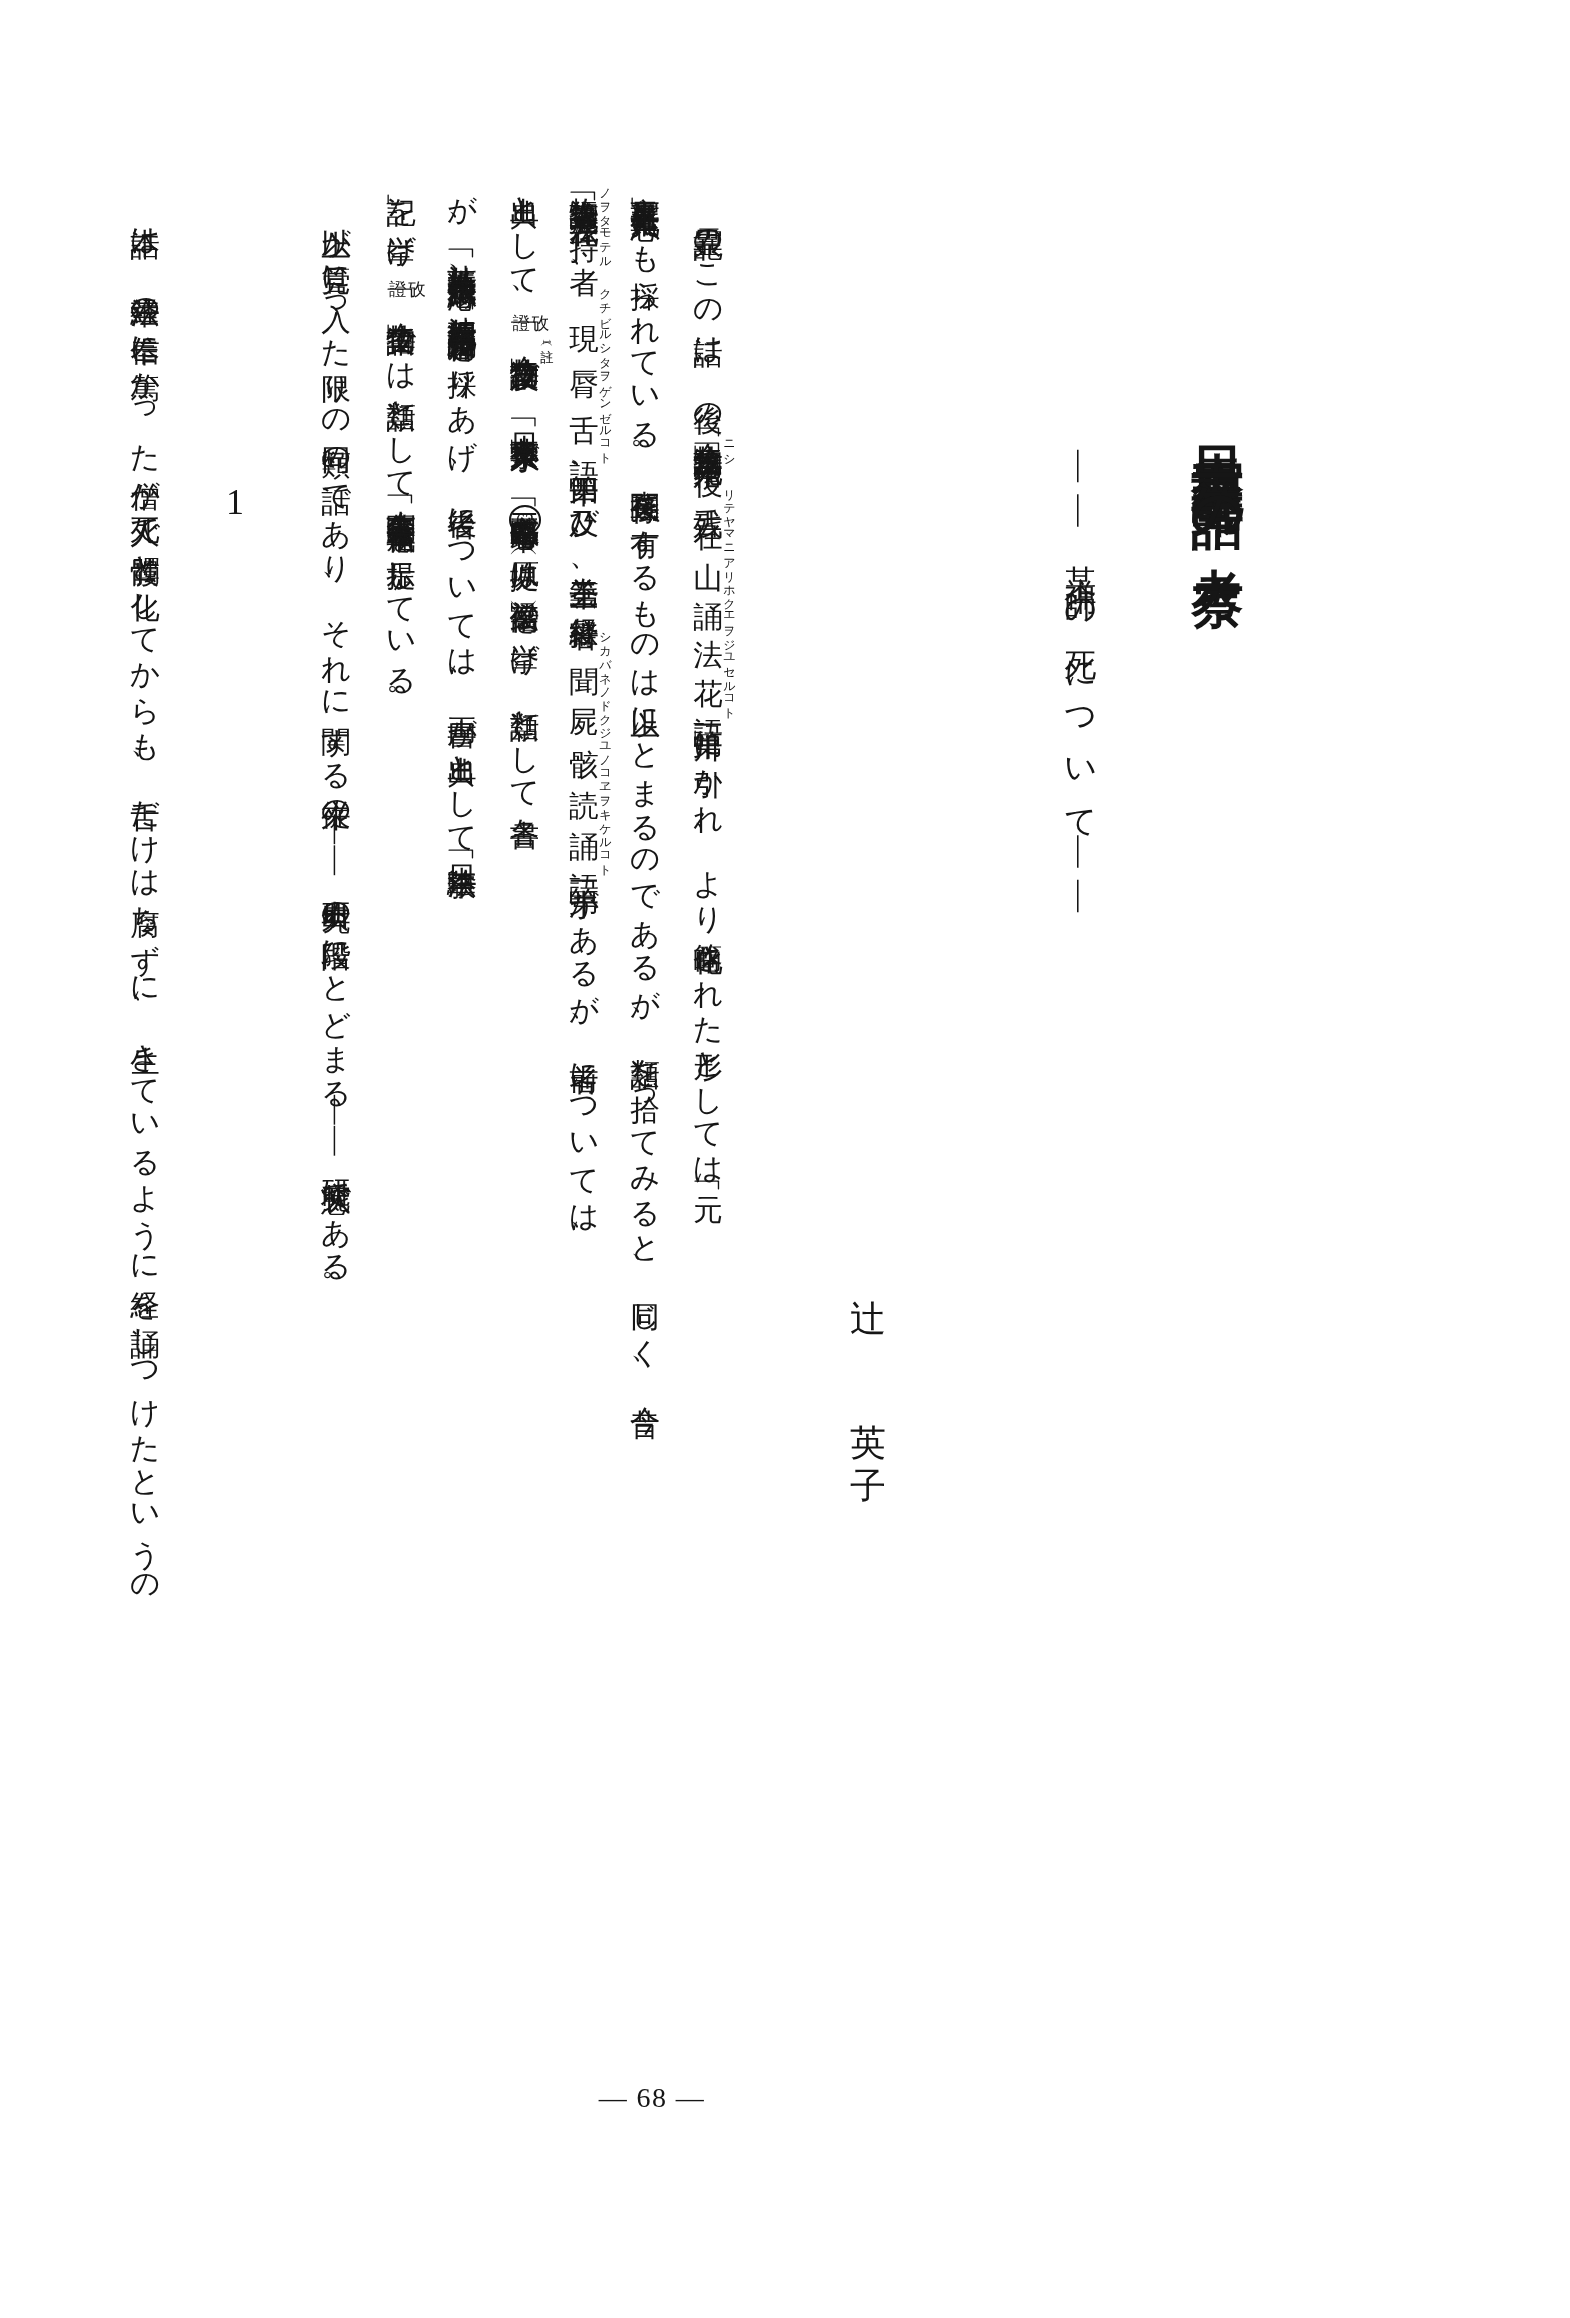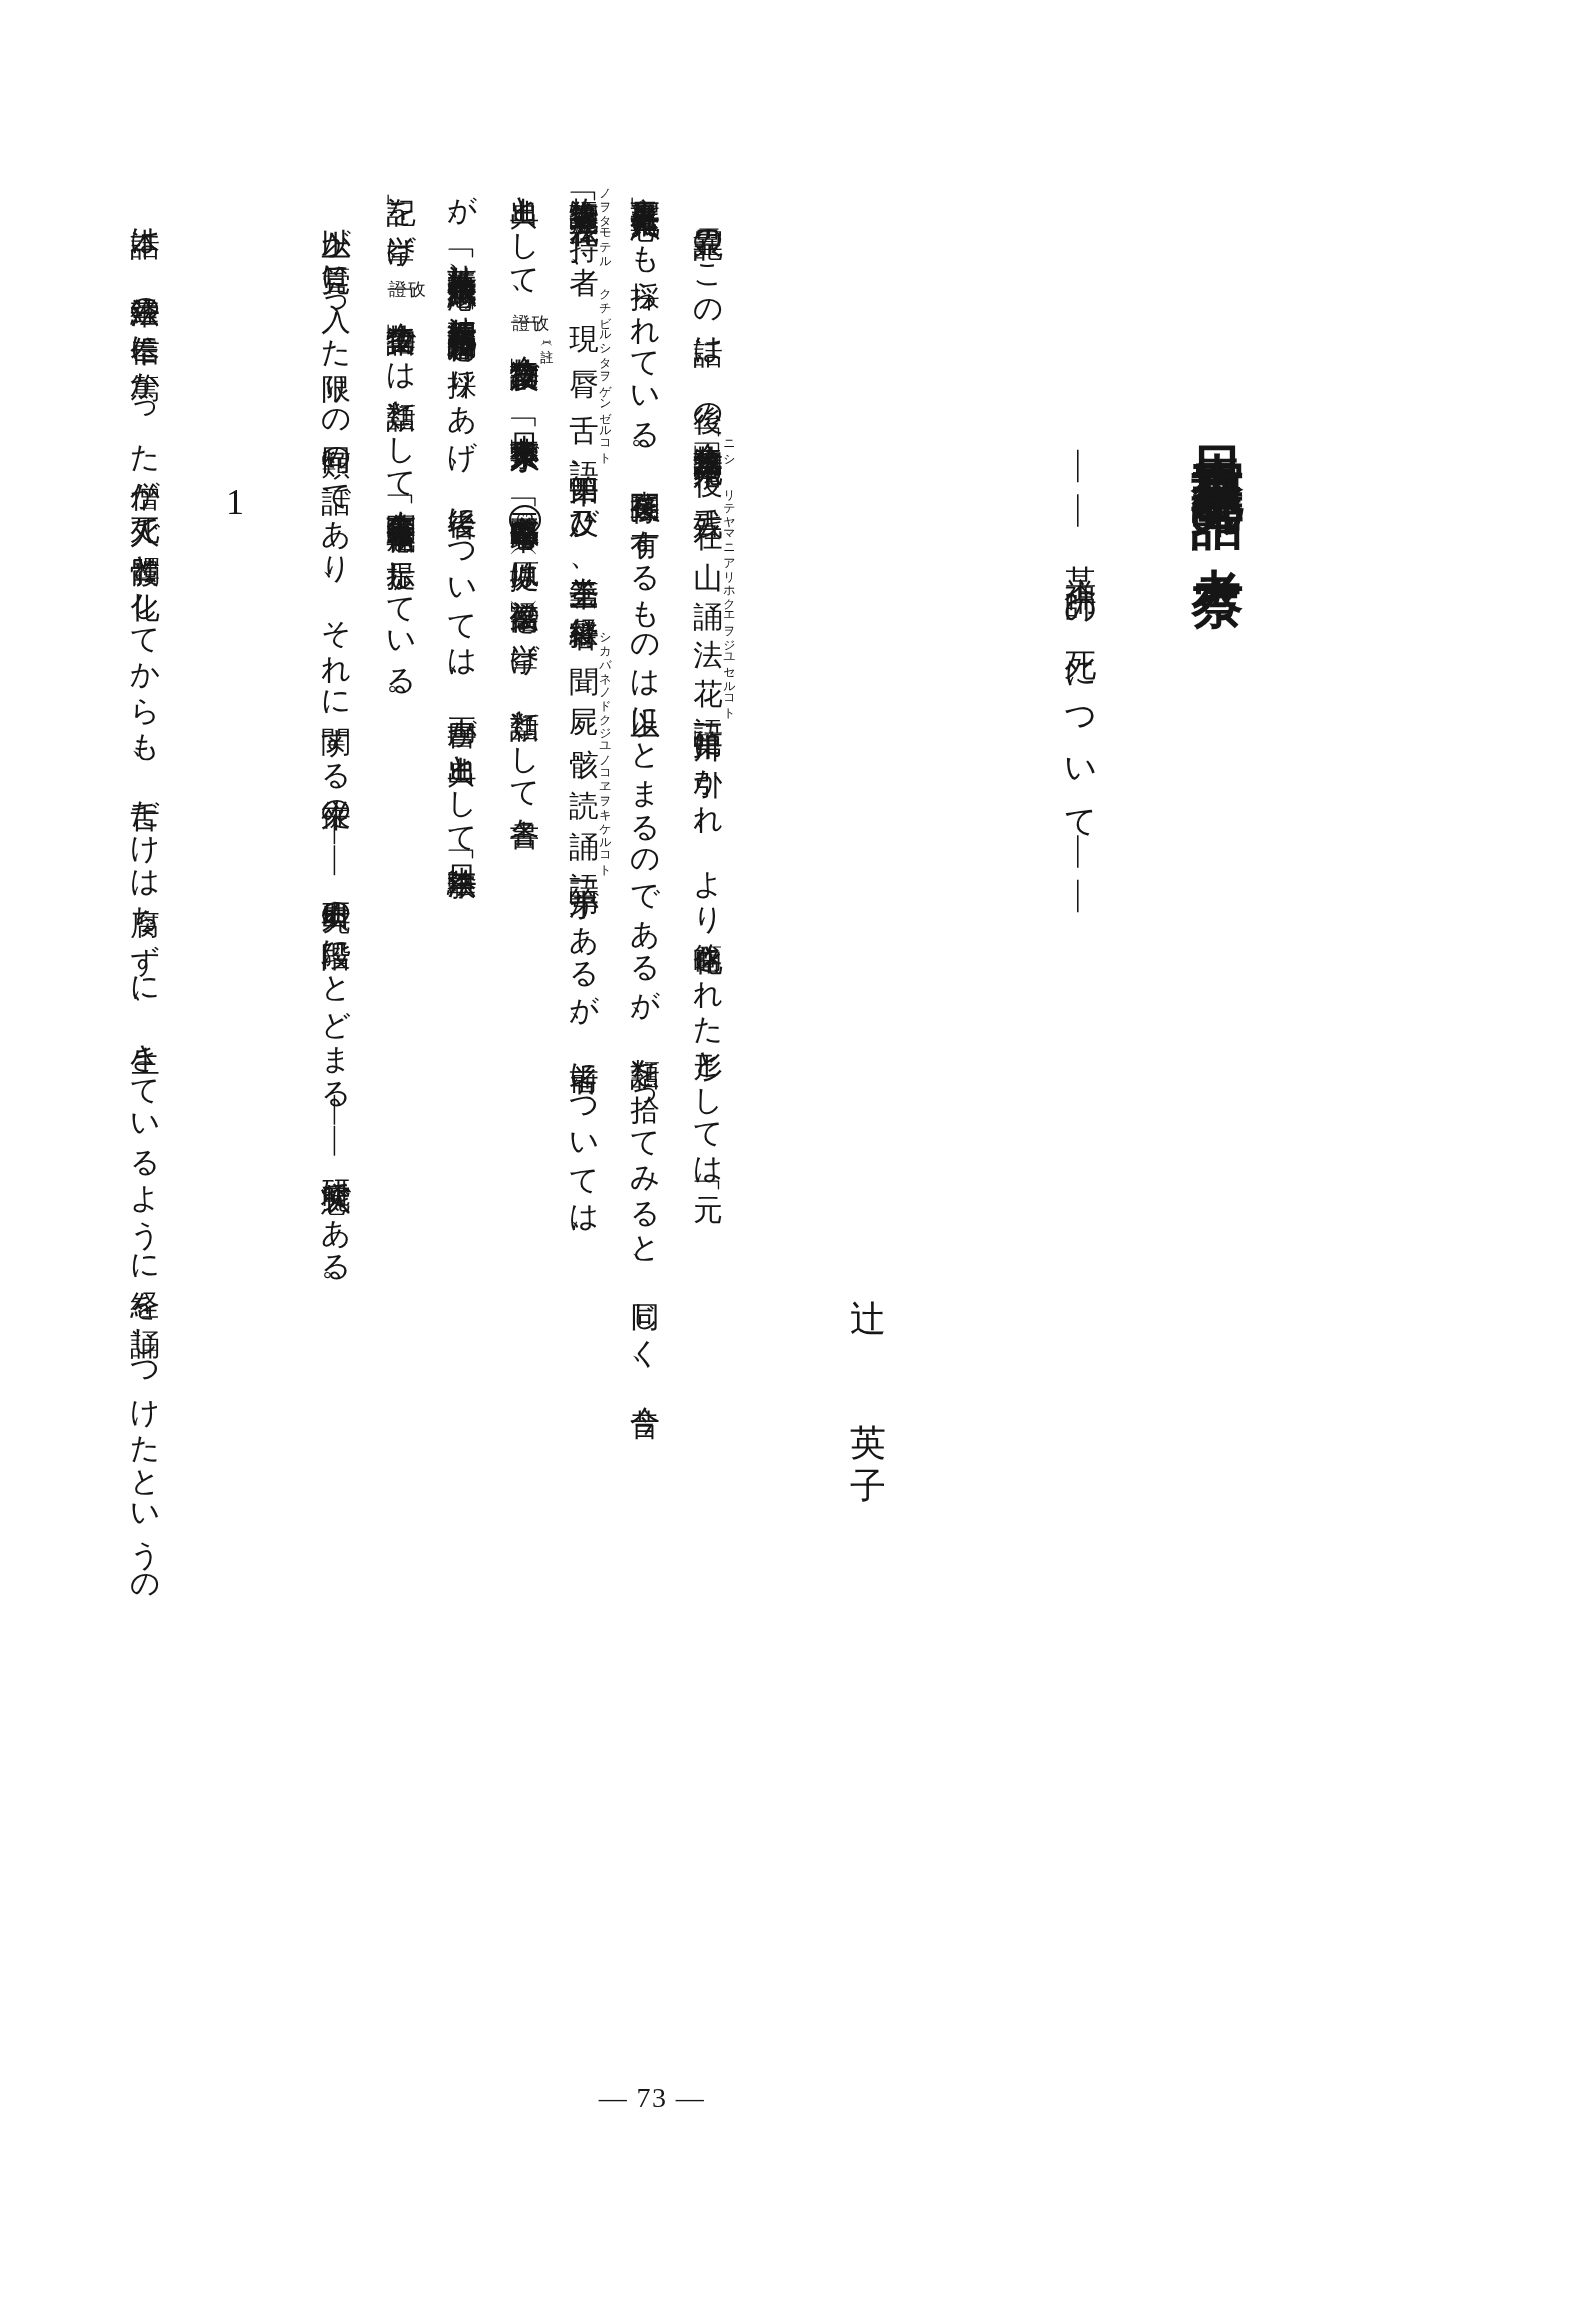--- a/index.html
+++ b/index.html
@@ -122,16 +122,16 @@
       <div class="vtext body-col" style="left: 386px; top: 174px;">記」を挙げ、「<span class="warichu">
           <span>攷</span>
           <span>證</span>
         </span>今昔物語集」では類話として「古今著聞集巻十五宿執篇」を提示している。</div>
       <div class="vtext body-col" style="left: 321px; top: 174px;">　以上が管見に入った限りの同類の話であり、それに関する従来の——出典研究の段階にとどまる——研究状態である。</div>
       <div class="vtext body-col" style="left: 130px; top: 174px;">　本話は、法華経の信奉に篤かった僧が死人で髑髏と化してからも、舌だけは腐ちずに、生きているように経を誦しつゞけたというの</div>
     </div>
 
   <div class="section-number">1</div>
 
-  <div class="page-footer">— 73 —</div>
+  <div class="page-footer">— 68 —</div>
 
 </div>
 
 
 </body></html>

